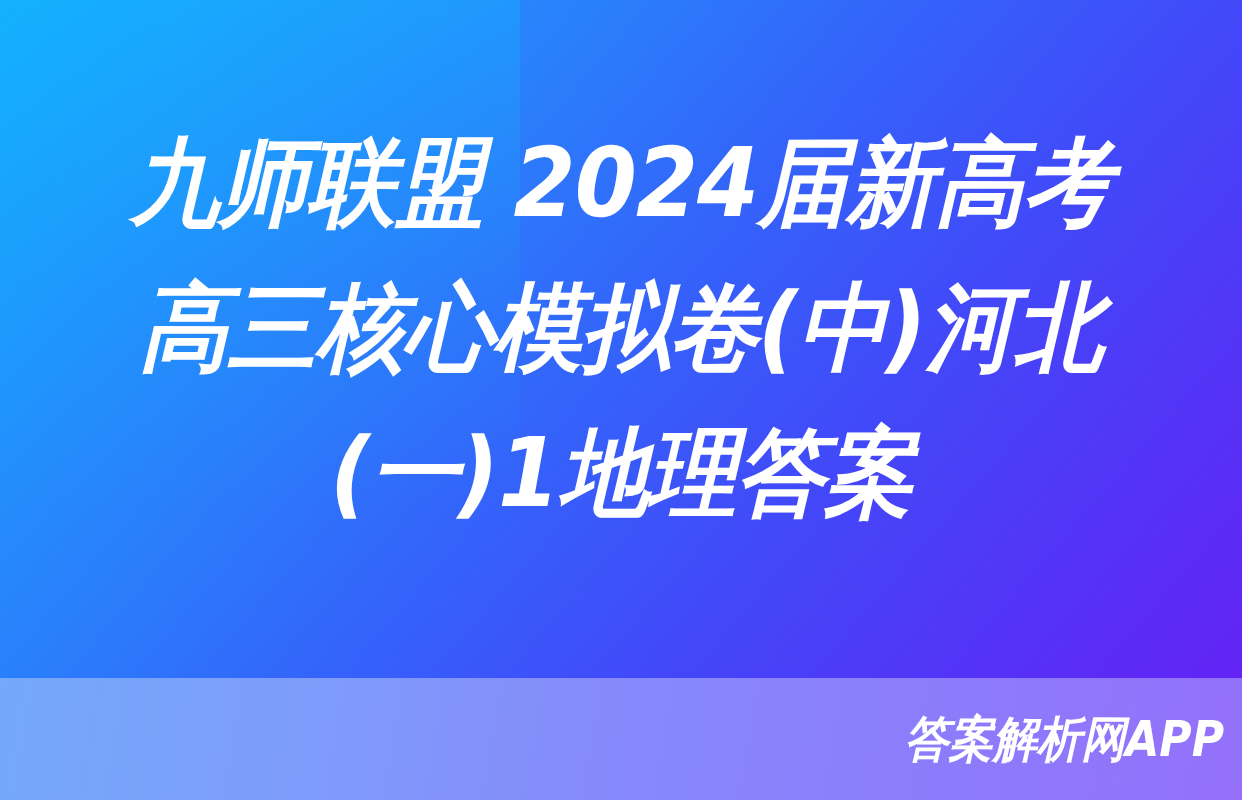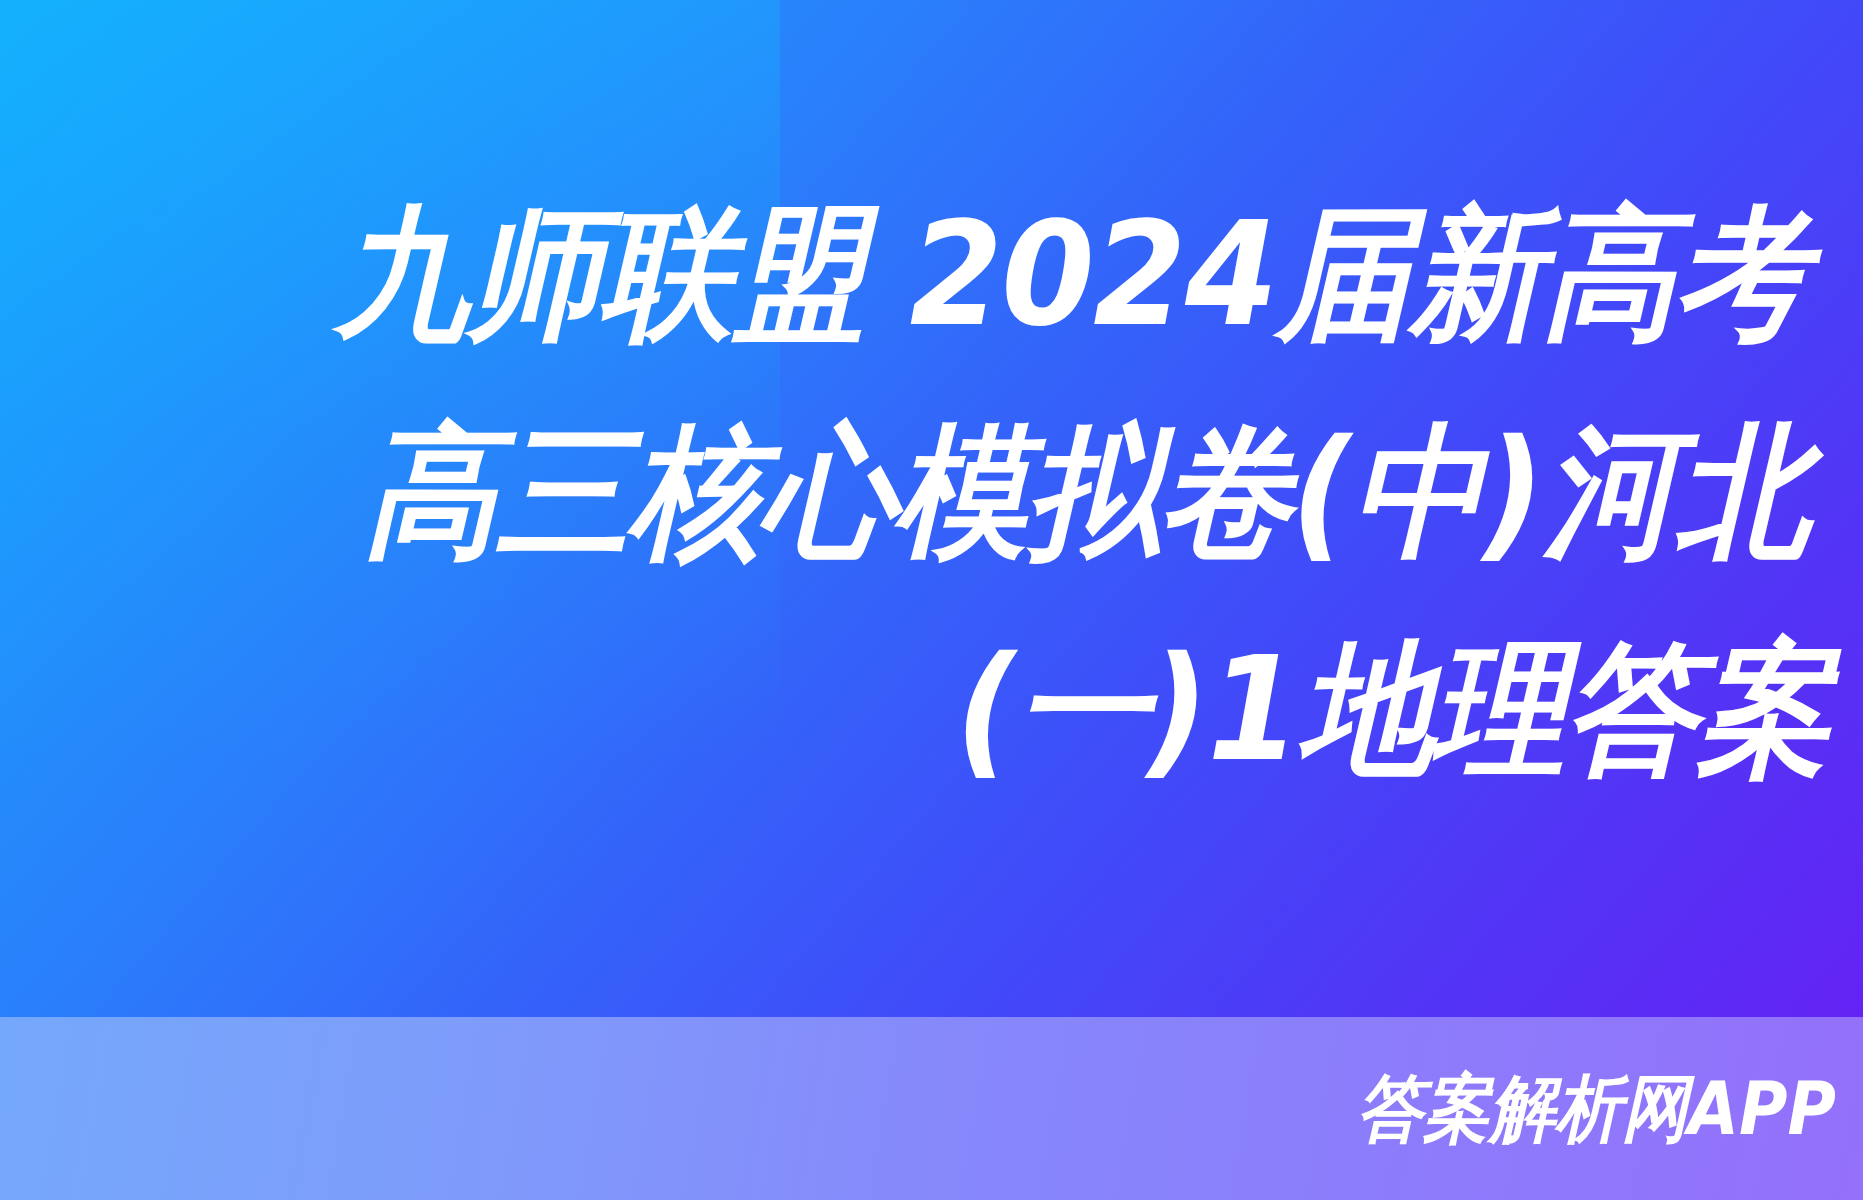--- a/index.html
+++ b/index.html
@@ -57,21 +57,21 @@
 
   
   #title-block {
     position: absolute;
     left: 0;
     top: 0;
     width: 1242px;
     height: 678px;
     display: flex;
     flex-direction: column;
-    align-items: flex-end;
+    align-items: center;
     justify-content: center;
     z-index: 3;
     padding-bottom: 22px;
     box-sizing: border-box;
   }
 
   .title-line {
     display: block;
     color: #ffffff;
     font-family: "DejaVu Sans", "Liberation Sans", sans-serif;

